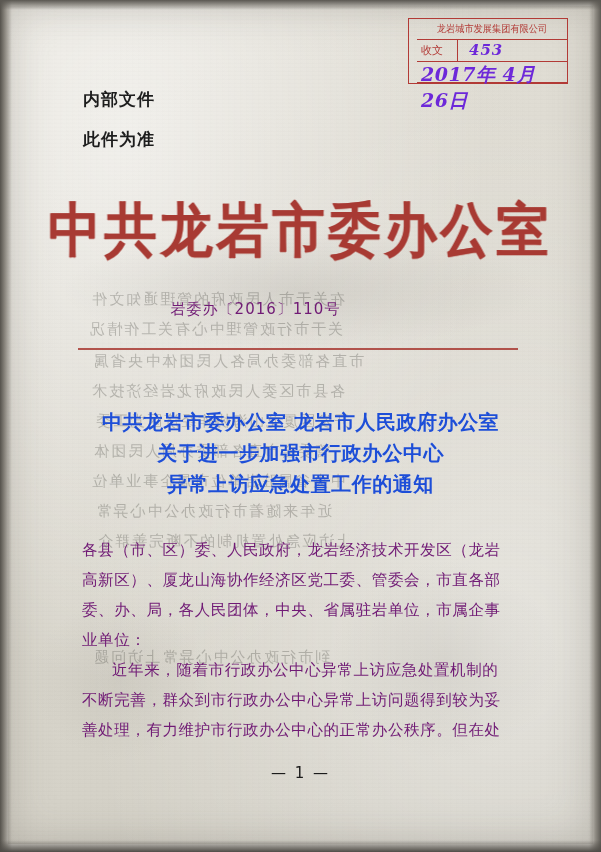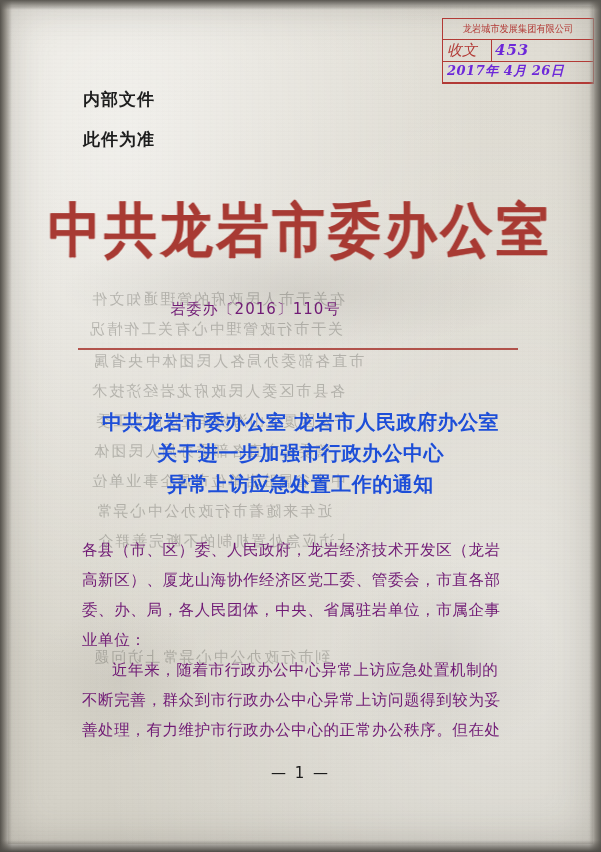--- a/index.html
+++ b/index.html
@@ -57,62 +57,62 @@
   }
   .edge-dark-bottom {
     position: absolute;
     left: 0; bottom: 0; height: 12px; width: 601px;
     background: linear-gradient(0deg, #4f4c47 0%, rgba(190,186,178,0) 100%);
   }
 
   
   .stamp-box {
     position: absolute;
-    left: 442px;
+    left: 408px;
     top: 18px;
     width: 150px;
     height: 64px;
     border: 1.6px solid #b23a36;
     color: #b23a36;
     font-family: "DejaVu Sans", sans-serif;
+    padding-left: 8px;
   }
   .stamp-row {
     position: relative;
     height: 21.3px;
     border-bottom: 1.2px solid #b23a36;
     box-sizing: border-box;
   }
   .stamp-row:last-child { border-bottom: none; }
   .stamp-org {
     font-size: 10px;
     letter-spacing: 0px;
     line-height: 20px;
     text-align: center;
     white-space: nowrap;
     transform: scaleX(0.92);
   }
   .stamp-label {
     position: absolute;
     left: 4px;
     top: 2px;
-    font-size: 15px;
+    font-size: 11px;
     line-height: 17px;
-    font-style: italic;
   }
   .hand {
     position: absolute;
     font-family: "DejaVu Serif", serif;
     color: #6d28d9;
     font-size: 15px;
     font-style: italic;
     font-weight: 700;
     letter-spacing: 1px;
   }
   .stamp-num { left: 52px; top: 1px; }
-  .stamp-date { left: 4px; top: 0px; font-size: 13px; letter-spacing: 0.5px; }
+  .stamp-date { left: 4px; top: 0px; font-size: 19px; letter-spacing: 0.5px; }
   .stamp-vline {
     position: absolute;
     left: 48px;
     top: 21px;
     width: 0;
     height: 21px;
     border-left: 1.2px solid #b23a36;
   }
 
   

